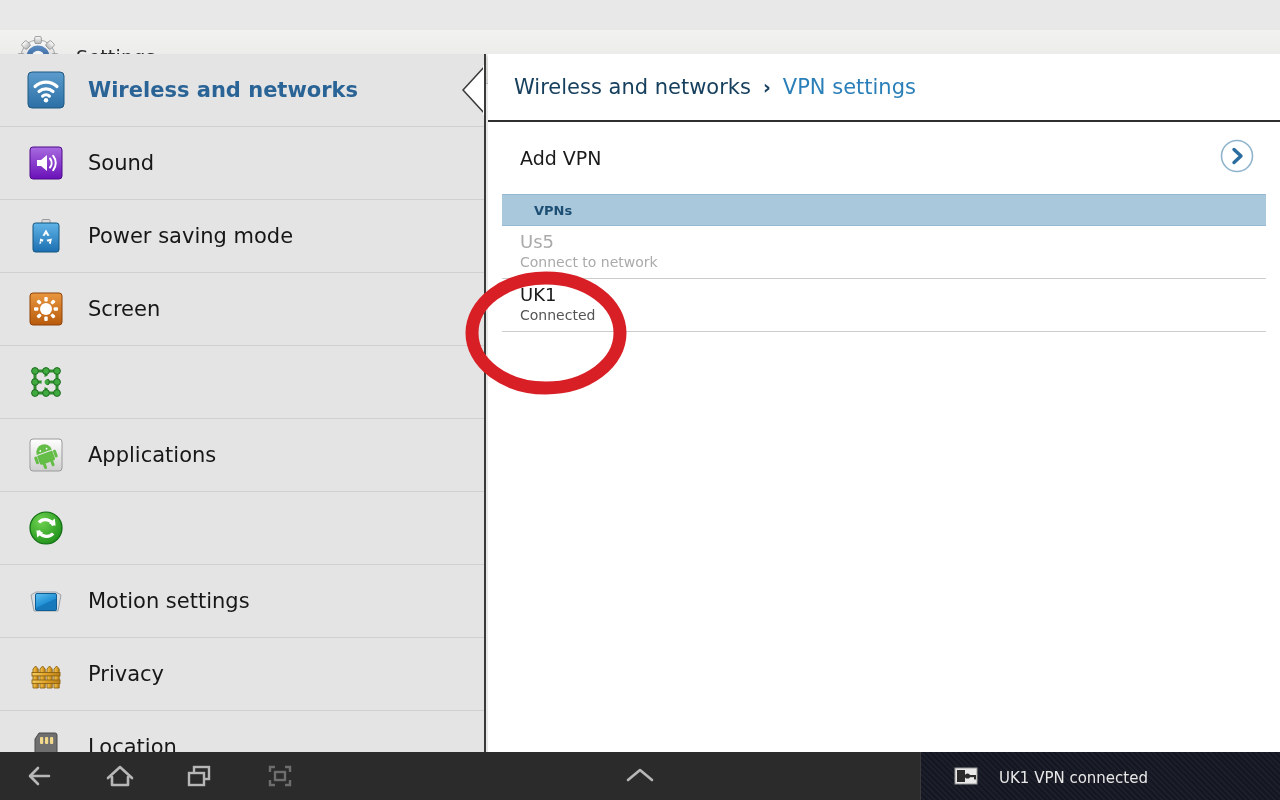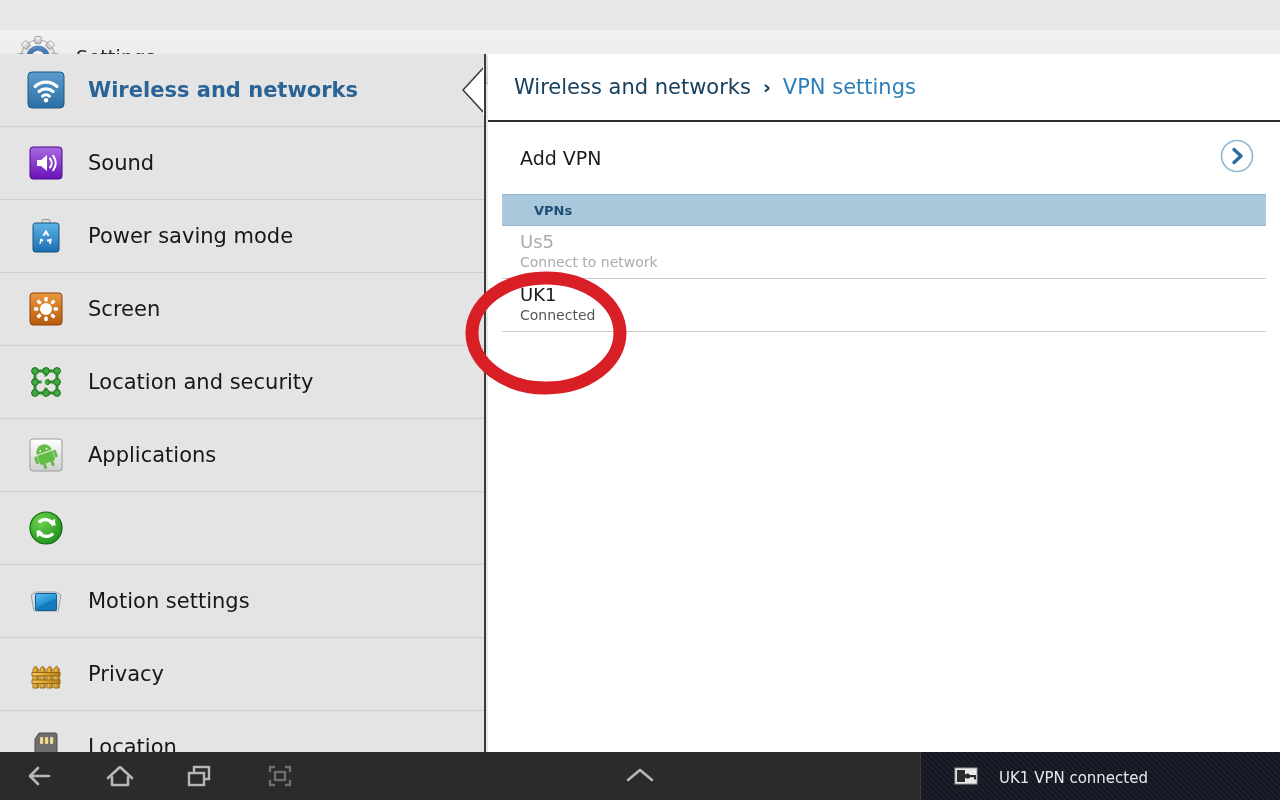--- a/index.html
+++ b/index.html
@@ -280,21 +280,20 @@
             <circle cx="9" cy="20" r="3.4"></circle>
               <circle cx="20" cy="20" r="3.4"></circle>
               <circle cx="31" cy="20" r="3.4"></circle>
             <circle cx="9" cy="31" r="3.4"></circle>
               <circle cx="20" cy="31" r="3.4"></circle>
               <circle cx="31" cy="31" r="3.4"></circle>
           </g>
           <path d="M25 15 q-8 0 -8 5 q0 5 8 5" fill="none" stroke="#e4e4e4" stroke-width="3"></path>
         </svg>
       </span>
-      <span class="side-label">Location and security</span>
     </div>
 
     <div class="side-row">
       <span class="side-icon">
         <svg viewBox="0 0 40 40" width="40" height="40">
           <defs>
               <linearGradient id="appG" x1="0" y1="0" x2="0" y2="1">
             <stop offset="0" stop-color="#ffffff"></stop>
                 <stop offset="1" stop-color="#cfcfcf"></stop>
               </linearGradient>

